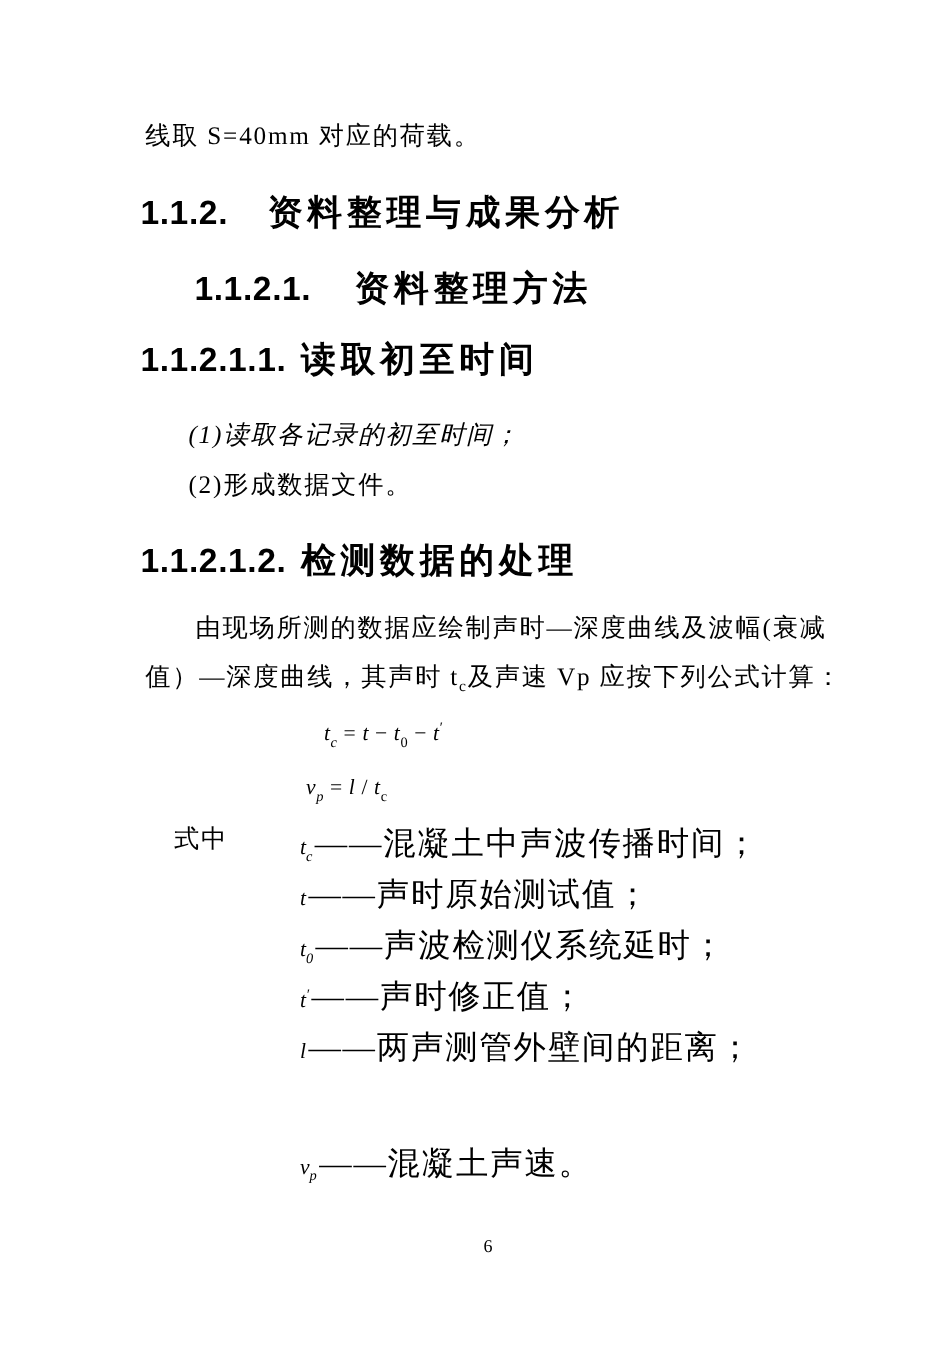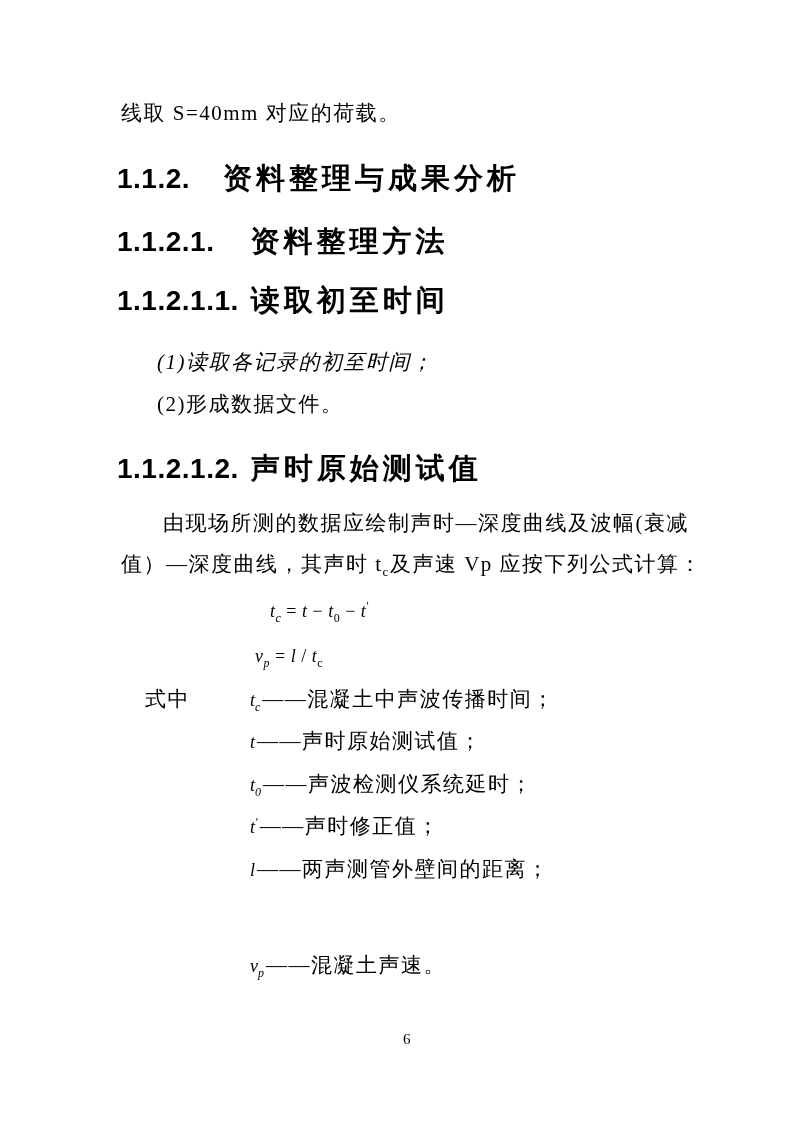--- a/index.html
+++ b/index.html
@@ -34,21 +34,21 @@
     font-size: 28px;
     letter-spacing: 0.5px;
     display: inline-block;
   }
   .h-title {
     font-size: 29px;
     letter-spacing: 4px;
     display: inline-block;
   }
   .g33 { margin-right: 33px; }
-  .g36 { margin-right: 36px; }
+  .g36 { margin-right: 36px; margin-left: 45px; }
   .g12 { margin-right: 12px; }
   .formula {
     font-size: 18px;
     letter-spacing: 0.5px;
   }
   .it {
     font-style: italic;
   }
   .formula sub, .dsym sub {
     font-size: 12px;
@@ -64,21 +64,21 @@
     font-size: 13px;
     vertical-align: -0.35em;
     line-height: 0;
   }
   .dsym {
     font-size: 18px;
     font-style: italic;
     margin-right: 2px;
   }
   .dtext {
-    font-size: 21px;
+    font-size: 27px;
     letter-spacing: 1.5px;
   }
   .page-number {
     font-size: 15px;
     letter-spacing: 0;
   }
 </style>
 </head>
 <body>
 
@@ -95,21 +95,21 @@
   </div>
 
   <div class="line heading" style="top:283px; left:117px;">
     <span class="h-num g12">1.1.2.1.1.</span><span class="h-title">读取初至时间</span>
   </div>
 
   <div class="line body-text" style="top:350px; left:157px;font-style:italic;">(1)读取各记录的初至时间；</div>
   <div class="line body-text" style="top:392px; left:157px;">(2)形成数据文件。</div>
 
   <div class="line heading" style="top:451px; left:117px;">
-    <span class="h-num g12">1.1.2.1.2.</span><span class="h-title">声时原始测试值</span>
+    <span class="h-num g12">1.1.2.1.2.</span><span class="h-title">检测数据的处理</span>
   </div>
 
   <div class="line body-text" style="top:511px; left:163px;">由现场所测的数据应绘制声时—深度曲线及波幅(衰减</div>
 
   <div class="line body-text" style="top:552px; left:121px;">
     <span>值）—深度曲线，其声时 t</span><sub>c</sub><span>及声速 Vp 应按下列公式计算：</span>
   </div>
 
   <div class="line formula" style="top:601px; left:270px;">
     <span class="it">t</span><sub class="it">c</sub><span> = </span><span class="it">t</span><span> − </span><span class="it">t</span><sub>0</sub><span> − </span><span class="it">t</span><sup>′</sup>

